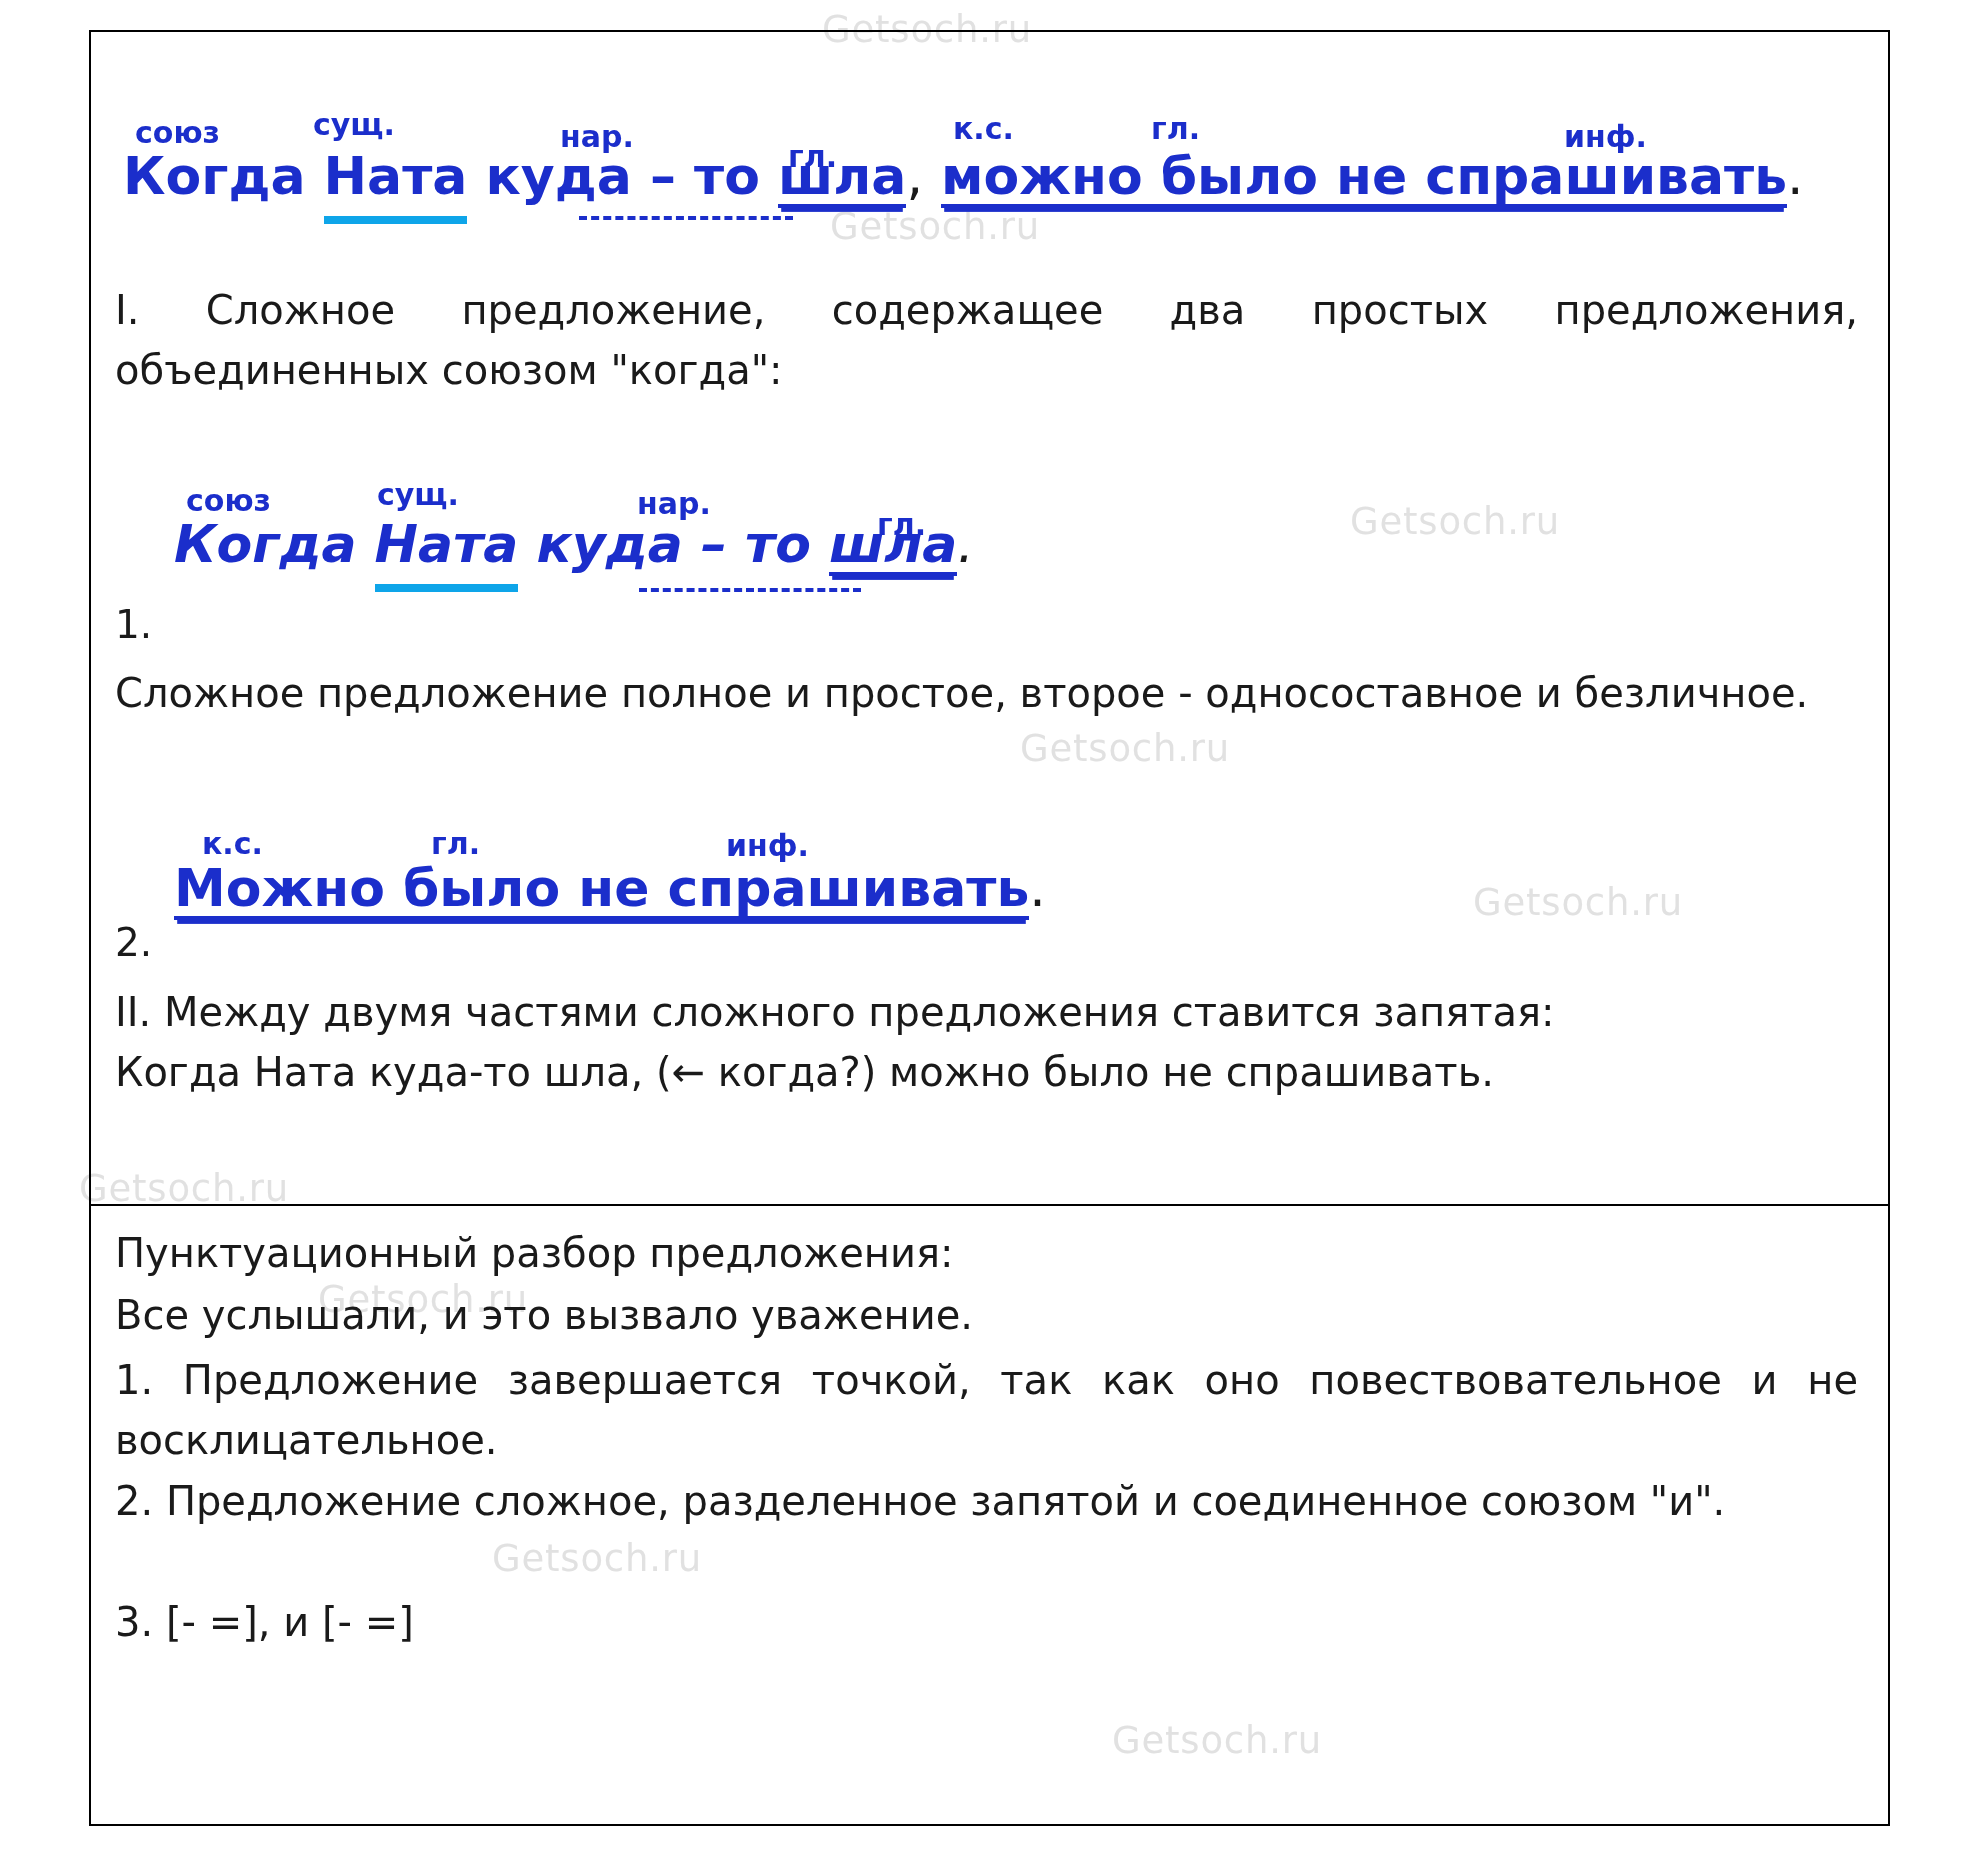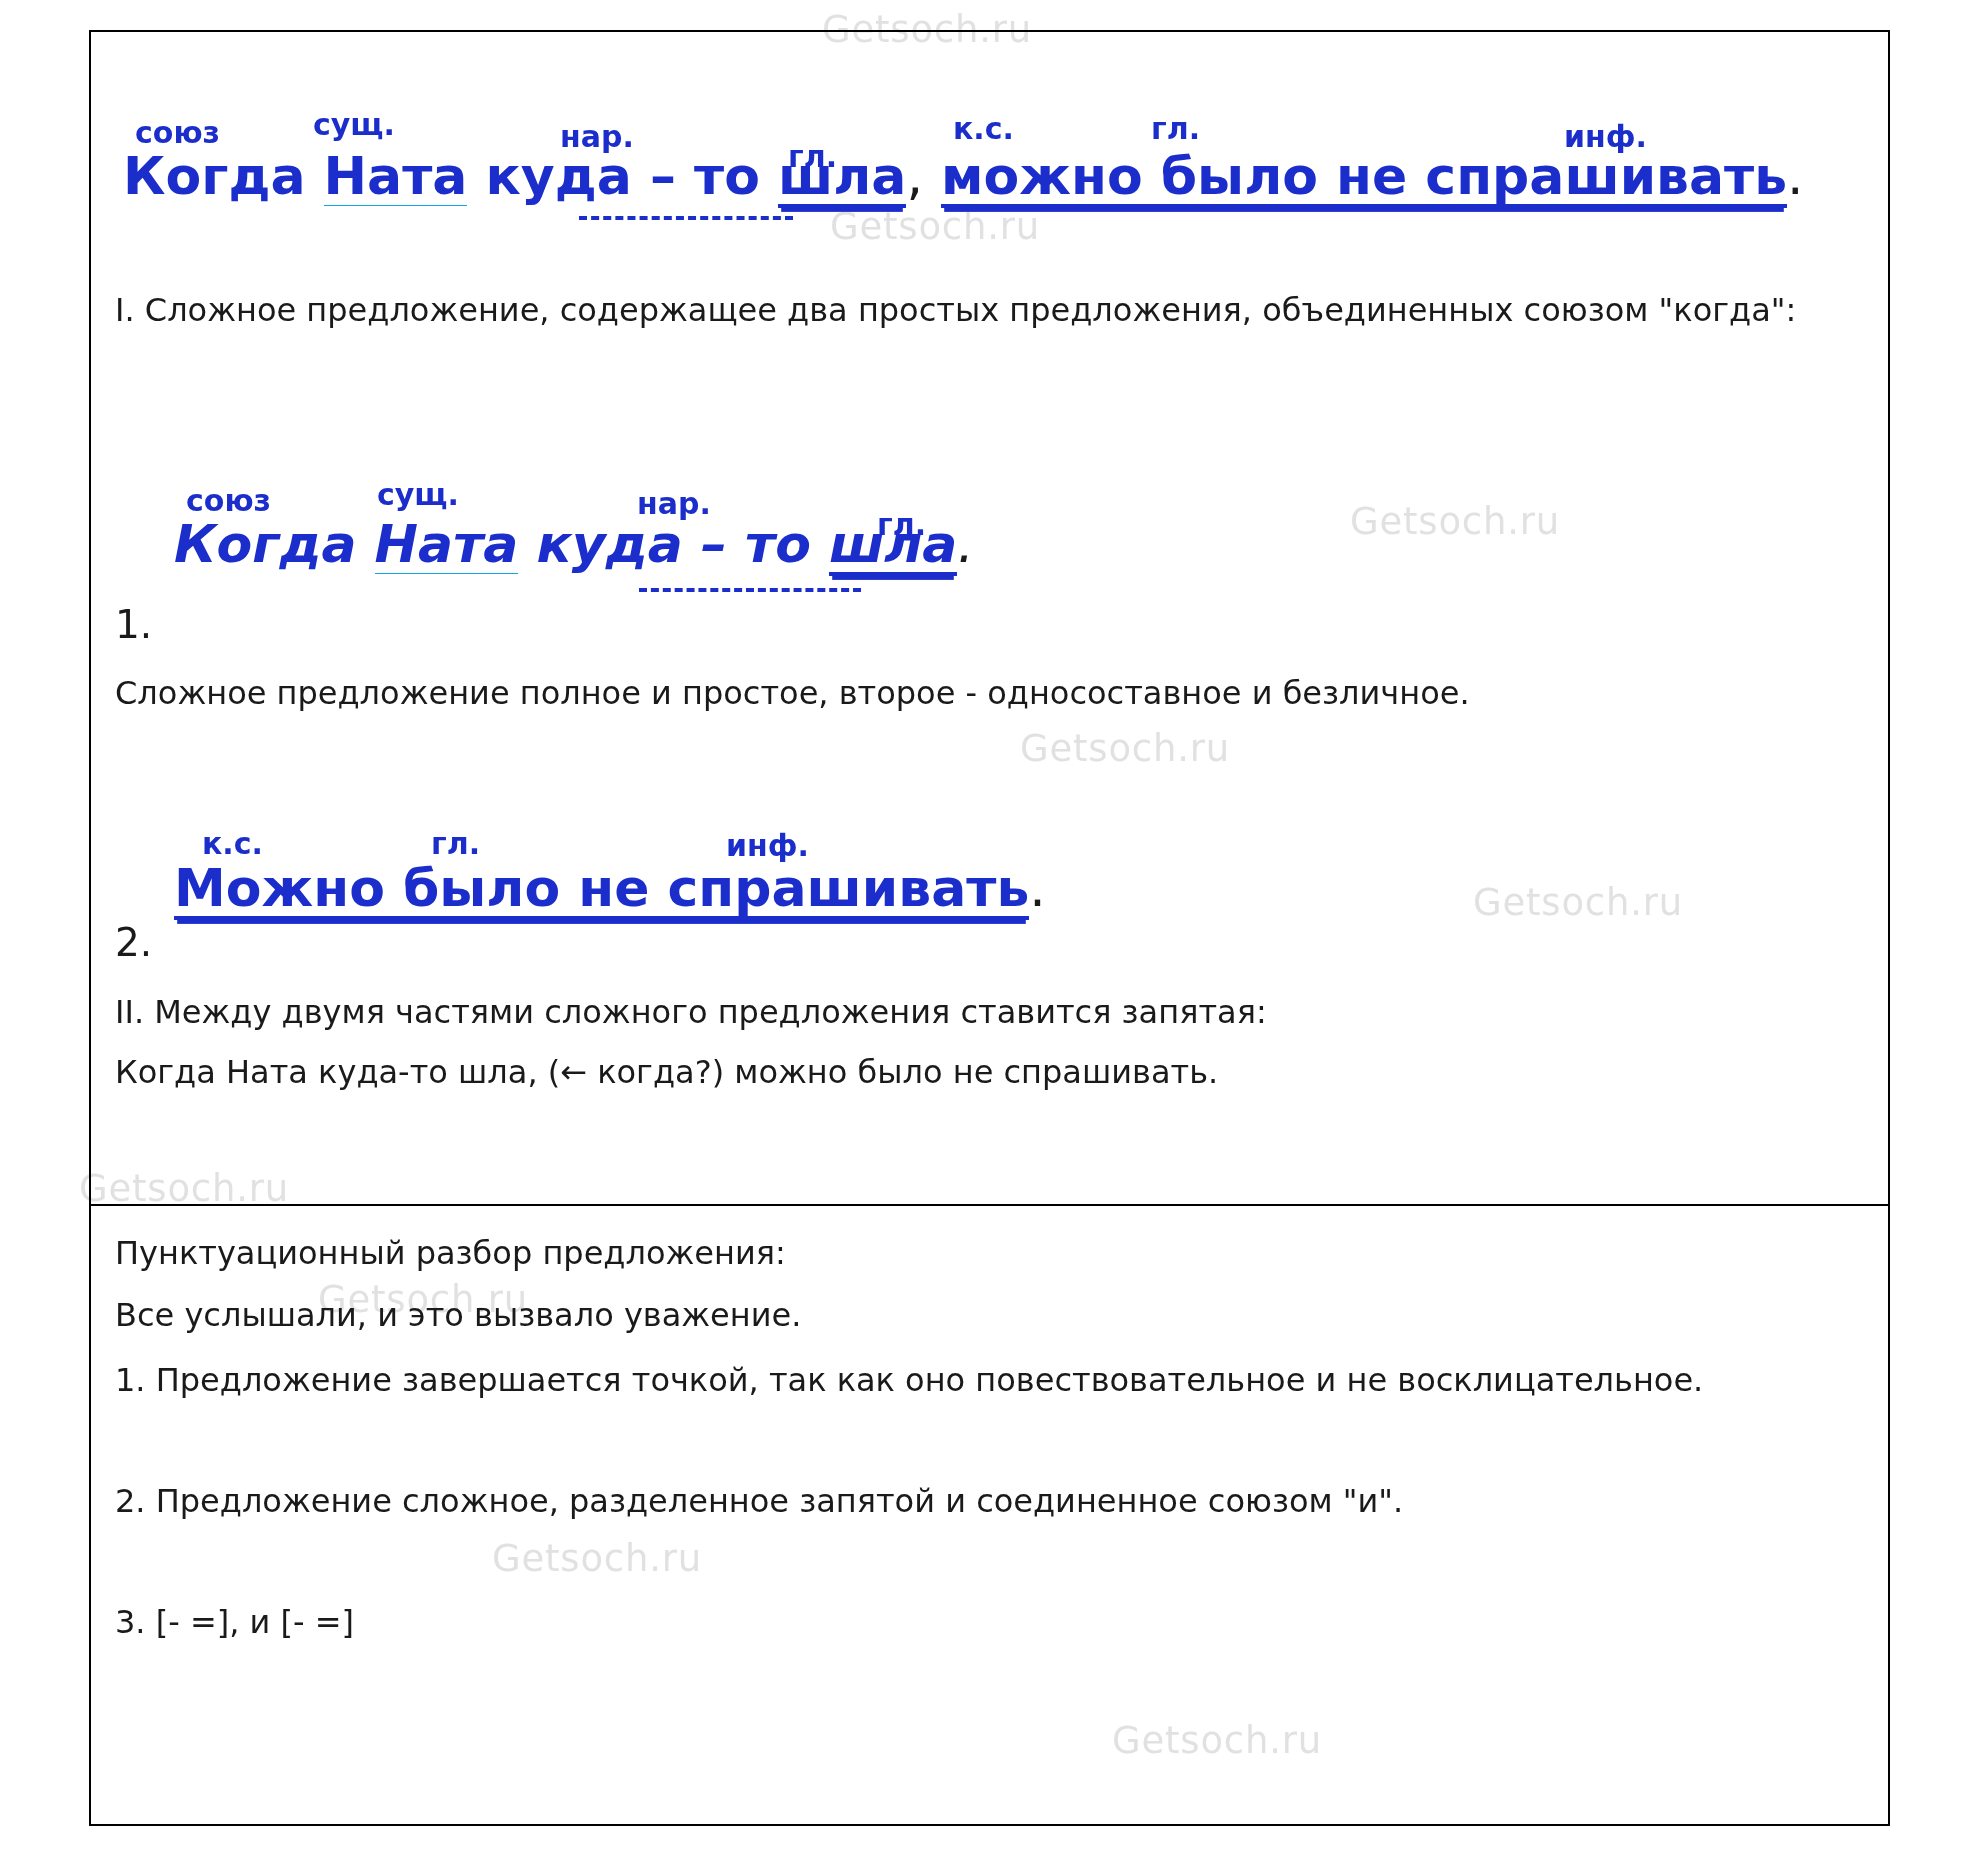--- a/index.html
+++ b/index.html
@@ -61,42 +61,42 @@
     line-height: 1;
   }
   .tag {
     position: absolute;
     font-size: 30px;
     font-weight: 700;
     color: #1b2ecb;
     white-space: nowrap;
   }
   .word { position: relative; display: inline-block; }
-  .subj { border-bottom: 1px solid #0ea5e9; padding-bottom: 3px; }
+  .subj { border-bottom: 8px solid #0ea5e9; padding-bottom: 14px; }
   .pred {
     border-bottom: 4px solid #1b2ecb;
     box-shadow: 0 7.1px 0 -3.2px #1b2ecb;
     padding-bottom: 1.6px;
     text-align: right;
   }
   .dotdash {
     position: absolute;
     height: 0;
     border-top: 4px dashed #1b2ecb;
     border-top-style: dashed;
   }
   .blackdot {
     color: #1a1a1a;
     font-weight: 400;
   }
 
   
   .para {
     position: absolute;
-    font-size: 32px;
+    font-size: 40px;
     line-height: 60px;
     color: #1a1a1a;
     font-family: "DejaVu Sans", sans-serif;
   }
   .justify {
     text-align: justify;
     text-align-last: left;
   }
   .numlabel {
     position: absolute;

